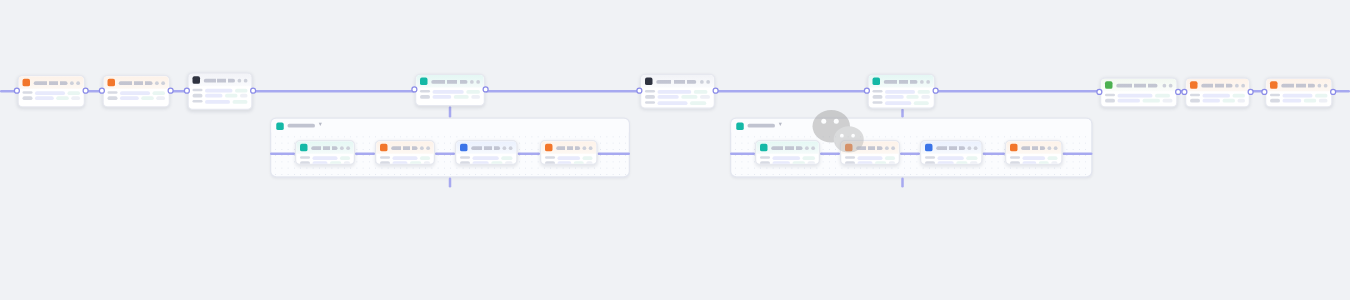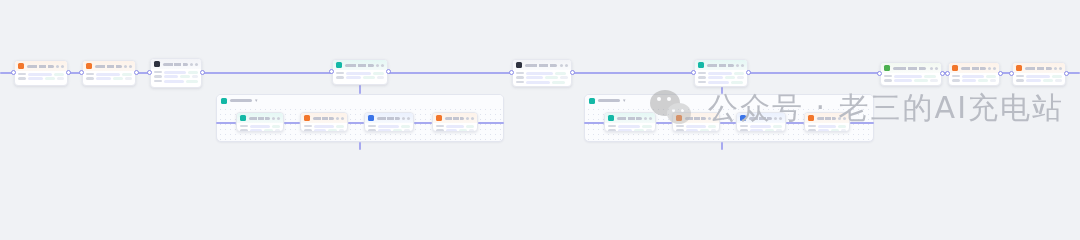--- a/index.html
+++ b/index.html
@@ -569,14 +569,13 @@
 
 <div id="watermark">
   <div class="wxlogo">
     <span class="b1"></span>
     <span class="b2"></span>
     <i style="width:4px;height:4px;left:7px;top:7px;"></i>
     <i style="width:4px;height:4px;left:17px;top:7px;"></i>
     <i style="width:3px;height:3px;left:22px;top:19px;"></i>
     <i style="width:3px;height:3px;left:31px;top:19px;"></i>
   </div>
-  <div class="wtext">公众号 · 老三的AI充电站</div>
 </div>
 
 </body></html>

